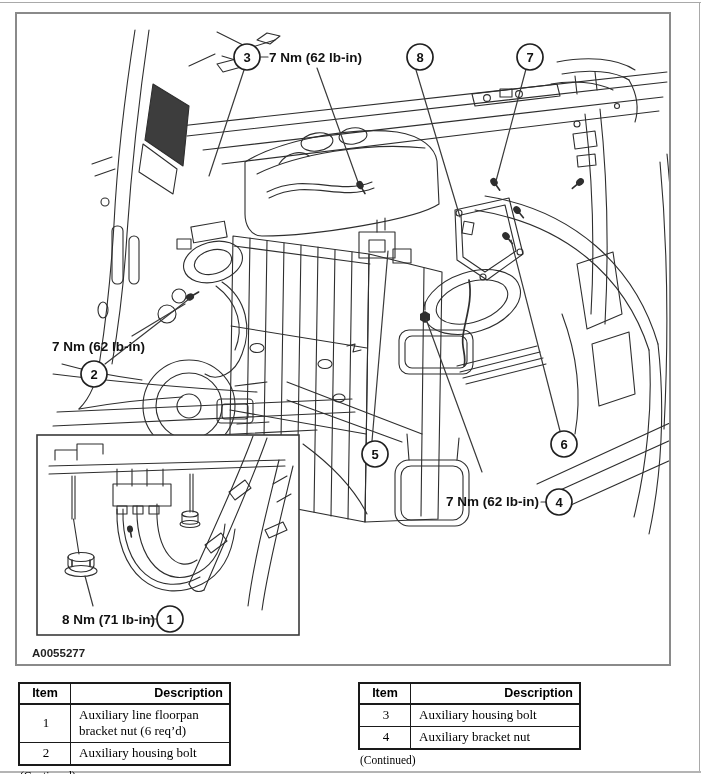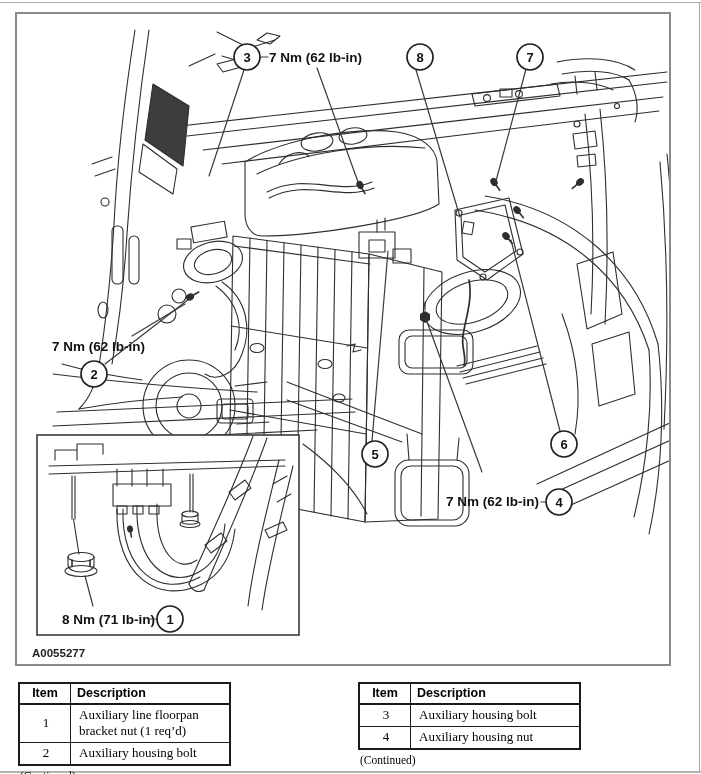--- a/index.html
+++ b/index.html
@@ -17,21 +17,21 @@
   .cn{font:bold 13px "Liberation Sans",sans-serif;fill:#111;text-anchor:middle;}
   .lb{font:bold 13.5px "Liberation Sans",sans-serif;fill:#111;}
   .code{font:bold 11.5px "Liberation Sans",sans-serif;fill:#222;}
   .dk{fill:#2e2e2e;stroke:none;}
   .wbox{fill:#fff;stroke:#3a3a3a;stroke-width:1.6;}
   
   .tbl-wrap{position:absolute;}
   .tbl-left{left:18px;top:682px;width:213px;}
   .tbl-right{left:358px;top:682px;width:223px;}
   table.parts{border-collapse:collapse;width:100%;border:2px solid #1a1a1a;background:#fff;}
-  table.parts th{font:bold 12.5px "Liberation Sans",sans-serif;text-align:left;
+  table.parts th{font:bold 12.5px "Liberation Sans",sans-serif;text-align:right;
       padding:2px 6px 3px 6px;border:1px solid #1a1a1a;border-bottom:2px solid #1a1a1a;color:#000;}
   table.parts th.item{text-align:center;width:38px;margin-left:14px;}
   table.parts td{font:13px "Liberation Serif",serif;color:#000;padding:2px 6px 3px 8px;
       border:1px solid #1a1a1a;line-height:16px;}
   table.parts td.item{text-align:center;}
   .continued{font:11.5px "Liberation Serif",serif;color:#000;margin:4px 0 0 2px;}
 </style>
 </head>
 <body>
 
@@ -297,21 +297,21 @@
 
   <div class="tbl-wrap tbl-left">
     <table class="parts">
       <tbody>
           <tr>
         <th class="item">Item</th>
         <th>Description</th>
       </tr>
       <tr>
         <td class="item">1</td>
-        <td>Auxiliary line floorpan bracket nut (1 req’d)</td>
+        <td>Auxiliary line floorpan bracket nut (6 req’d)</td>
       </tr>
       <tr>
         <td class="item">2</td>
         <td>Auxiliary housing bolt</td>
       </tr>
     </tbody>
       </table>
     <div class="continued">(Continued)</div>
   </div>
 
@@ -321,19 +321,19 @@
           <tr>
         <th class="item">Item</th>
         <th>Description</th>
       </tr>
       <tr>
         <td class="item">3</td>
         <td>Auxiliary housing bolt</td>
       </tr>
       <tr>
         <td class="item">4</td>
-        <td>Auxiliary housing nut</td>
+        <td>Auxiliary bracket nut</td>
       </tr>
     </tbody>
       </table>
     <div class="continued">(Continued)</div>
   </div>
 </div>
 
 </body></html>

